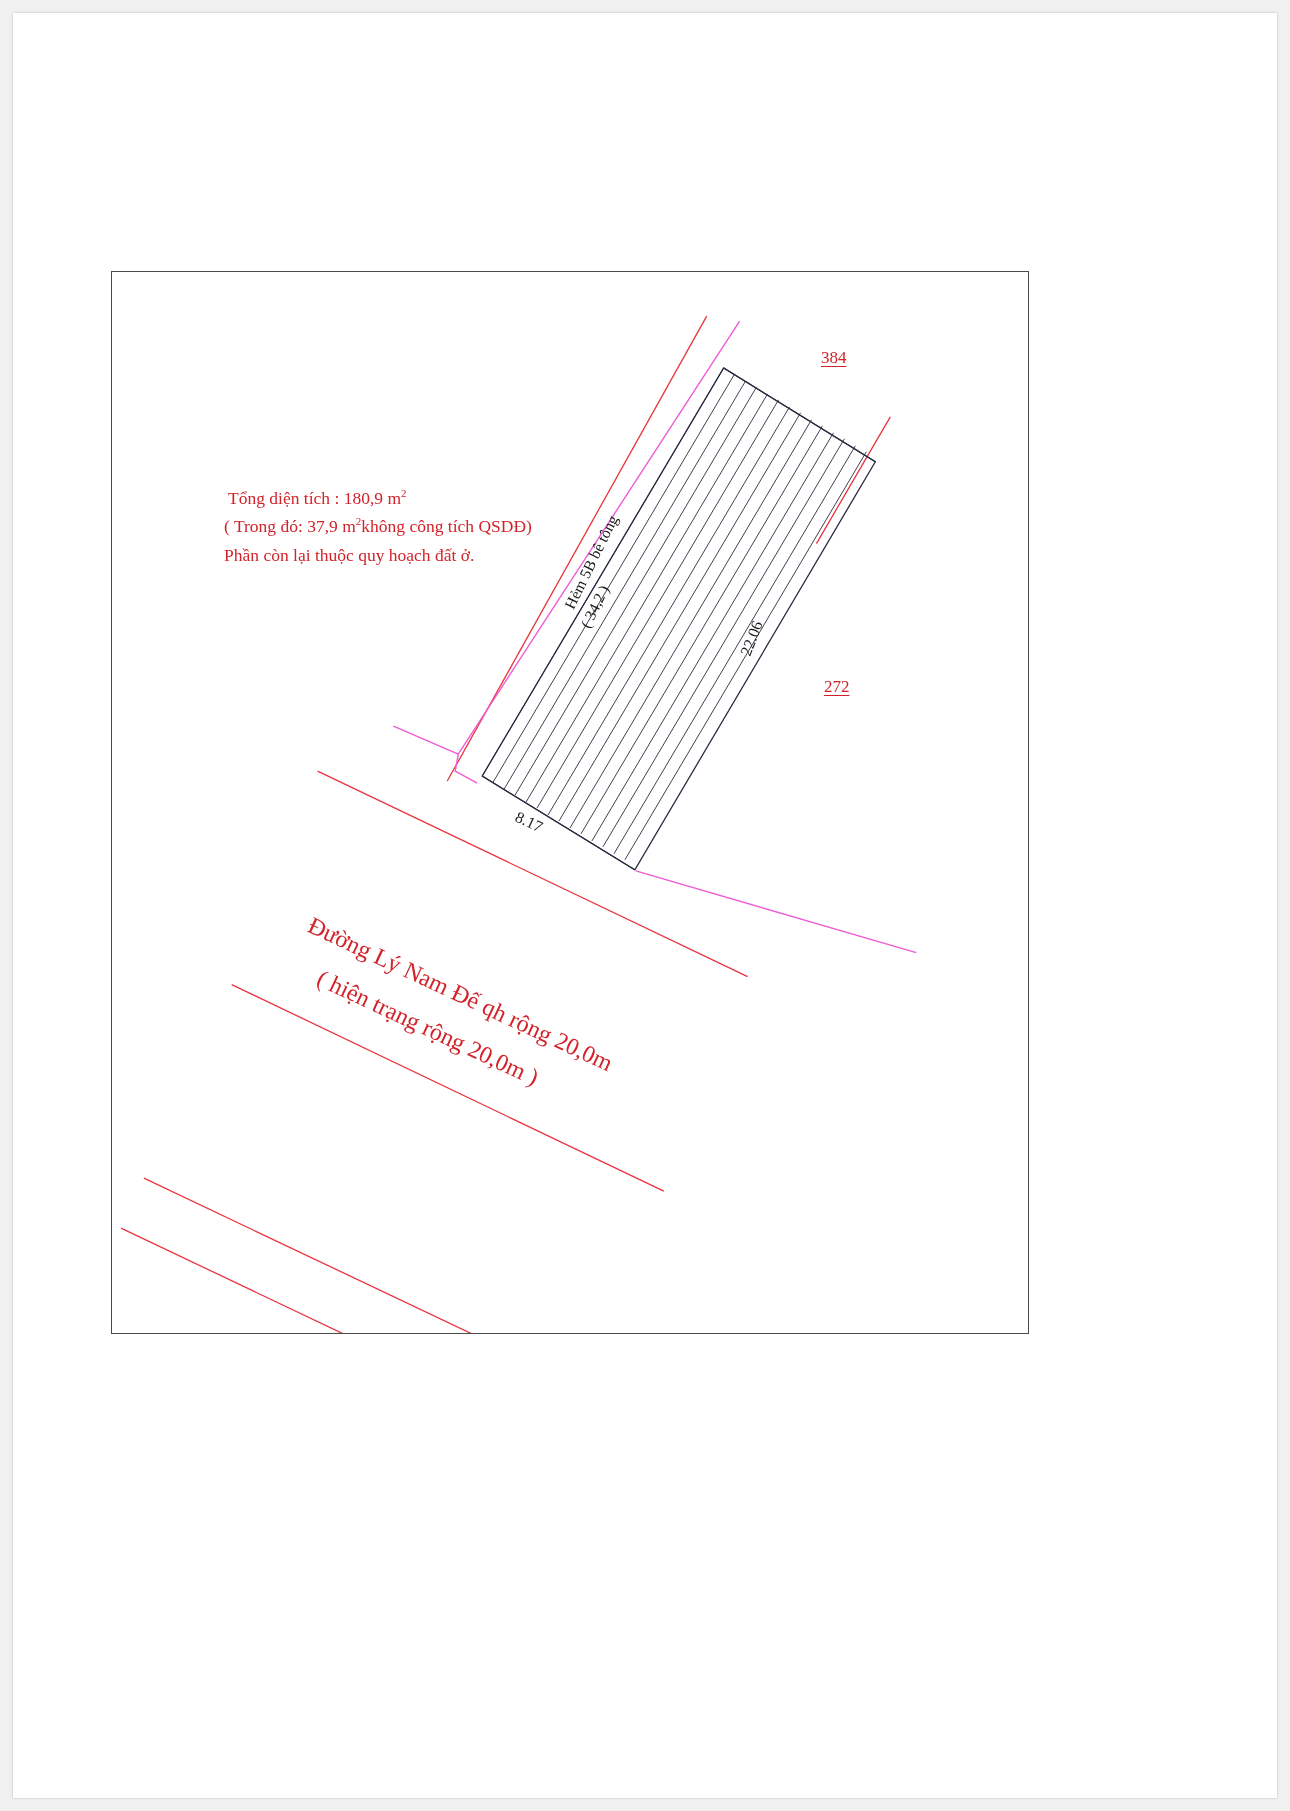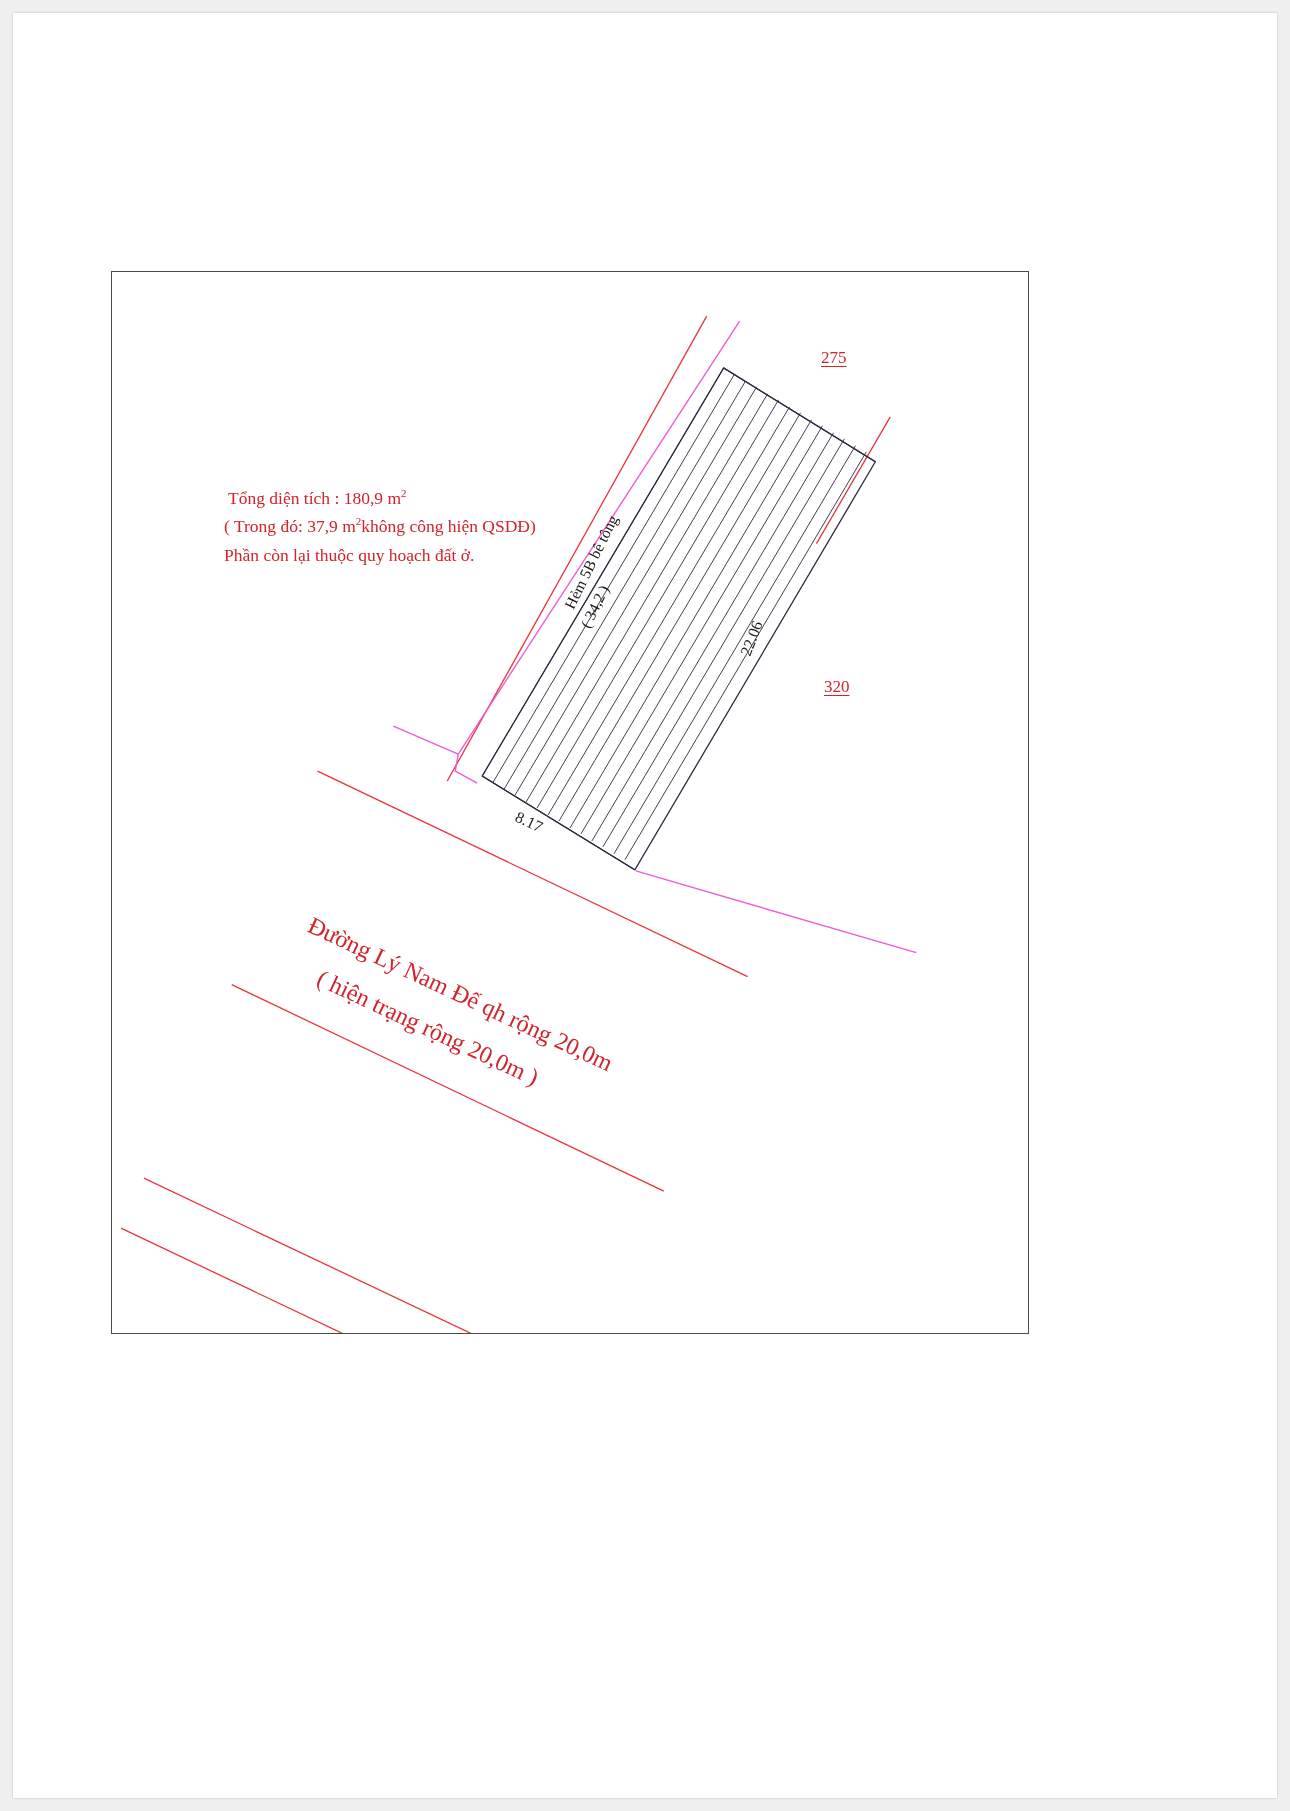--- a/index.html
+++ b/index.html
@@ -150,26 +150,26 @@
           <line x1="514" y1="589" x2="756" y2="180"></line>
         </g>
         <g fill="none" stroke="#2b2b40" stroke-width="1.1">
           <line x1="371" y1="505" x2="524" y2="599"></line>
           <line x1="613" y1="96" x2="765" y2="190"></line>
         </g>
       </svg>
 
       <div class="note-block">
         <span class="note-line indent1"><span>Tổng diện tích : 180,9 m</span><sup>2</sup></span>
-        <span class="note-line indent2"><span>( Trong đó: 37,9 m</span><sup>2</sup><span>không công hiện QSDĐ)</span></span>
+        <span class="note-line indent2"><span>( Trong đó: 37,9 m</span><sup>2</sup><span>không công tích QSDĐ)</span></span>
         <span class="note-line indent3">Phần còn lại thuộc quy hoạch đất ở.</span>
       </div>
 
-      <div class="parcel-no" id="parcel-275">275</div>
-      <div class="parcel-no" id="parcel-272">320</div>
+      <div class="parcel-no" id="parcel-275">384</div>
+      <div class="parcel-no" id="parcel-272">272</div>
 
       <div class="dim" id="dim-2206">22.06</div>
       <div class="dim" id="dim-817">8.17</div>
 
       <div id="label-hem">Hẻm 5B bê tông</div>
       <div id="label-342">( 34,2 )</div>
 
       <div class="road-label" id="road-line1">Đường Lý Nam Đế qh rộng 20,0m</div>
       <div class="road-label" id="road-line2">( hiện trạng rộng 20,0m )</div>
 

